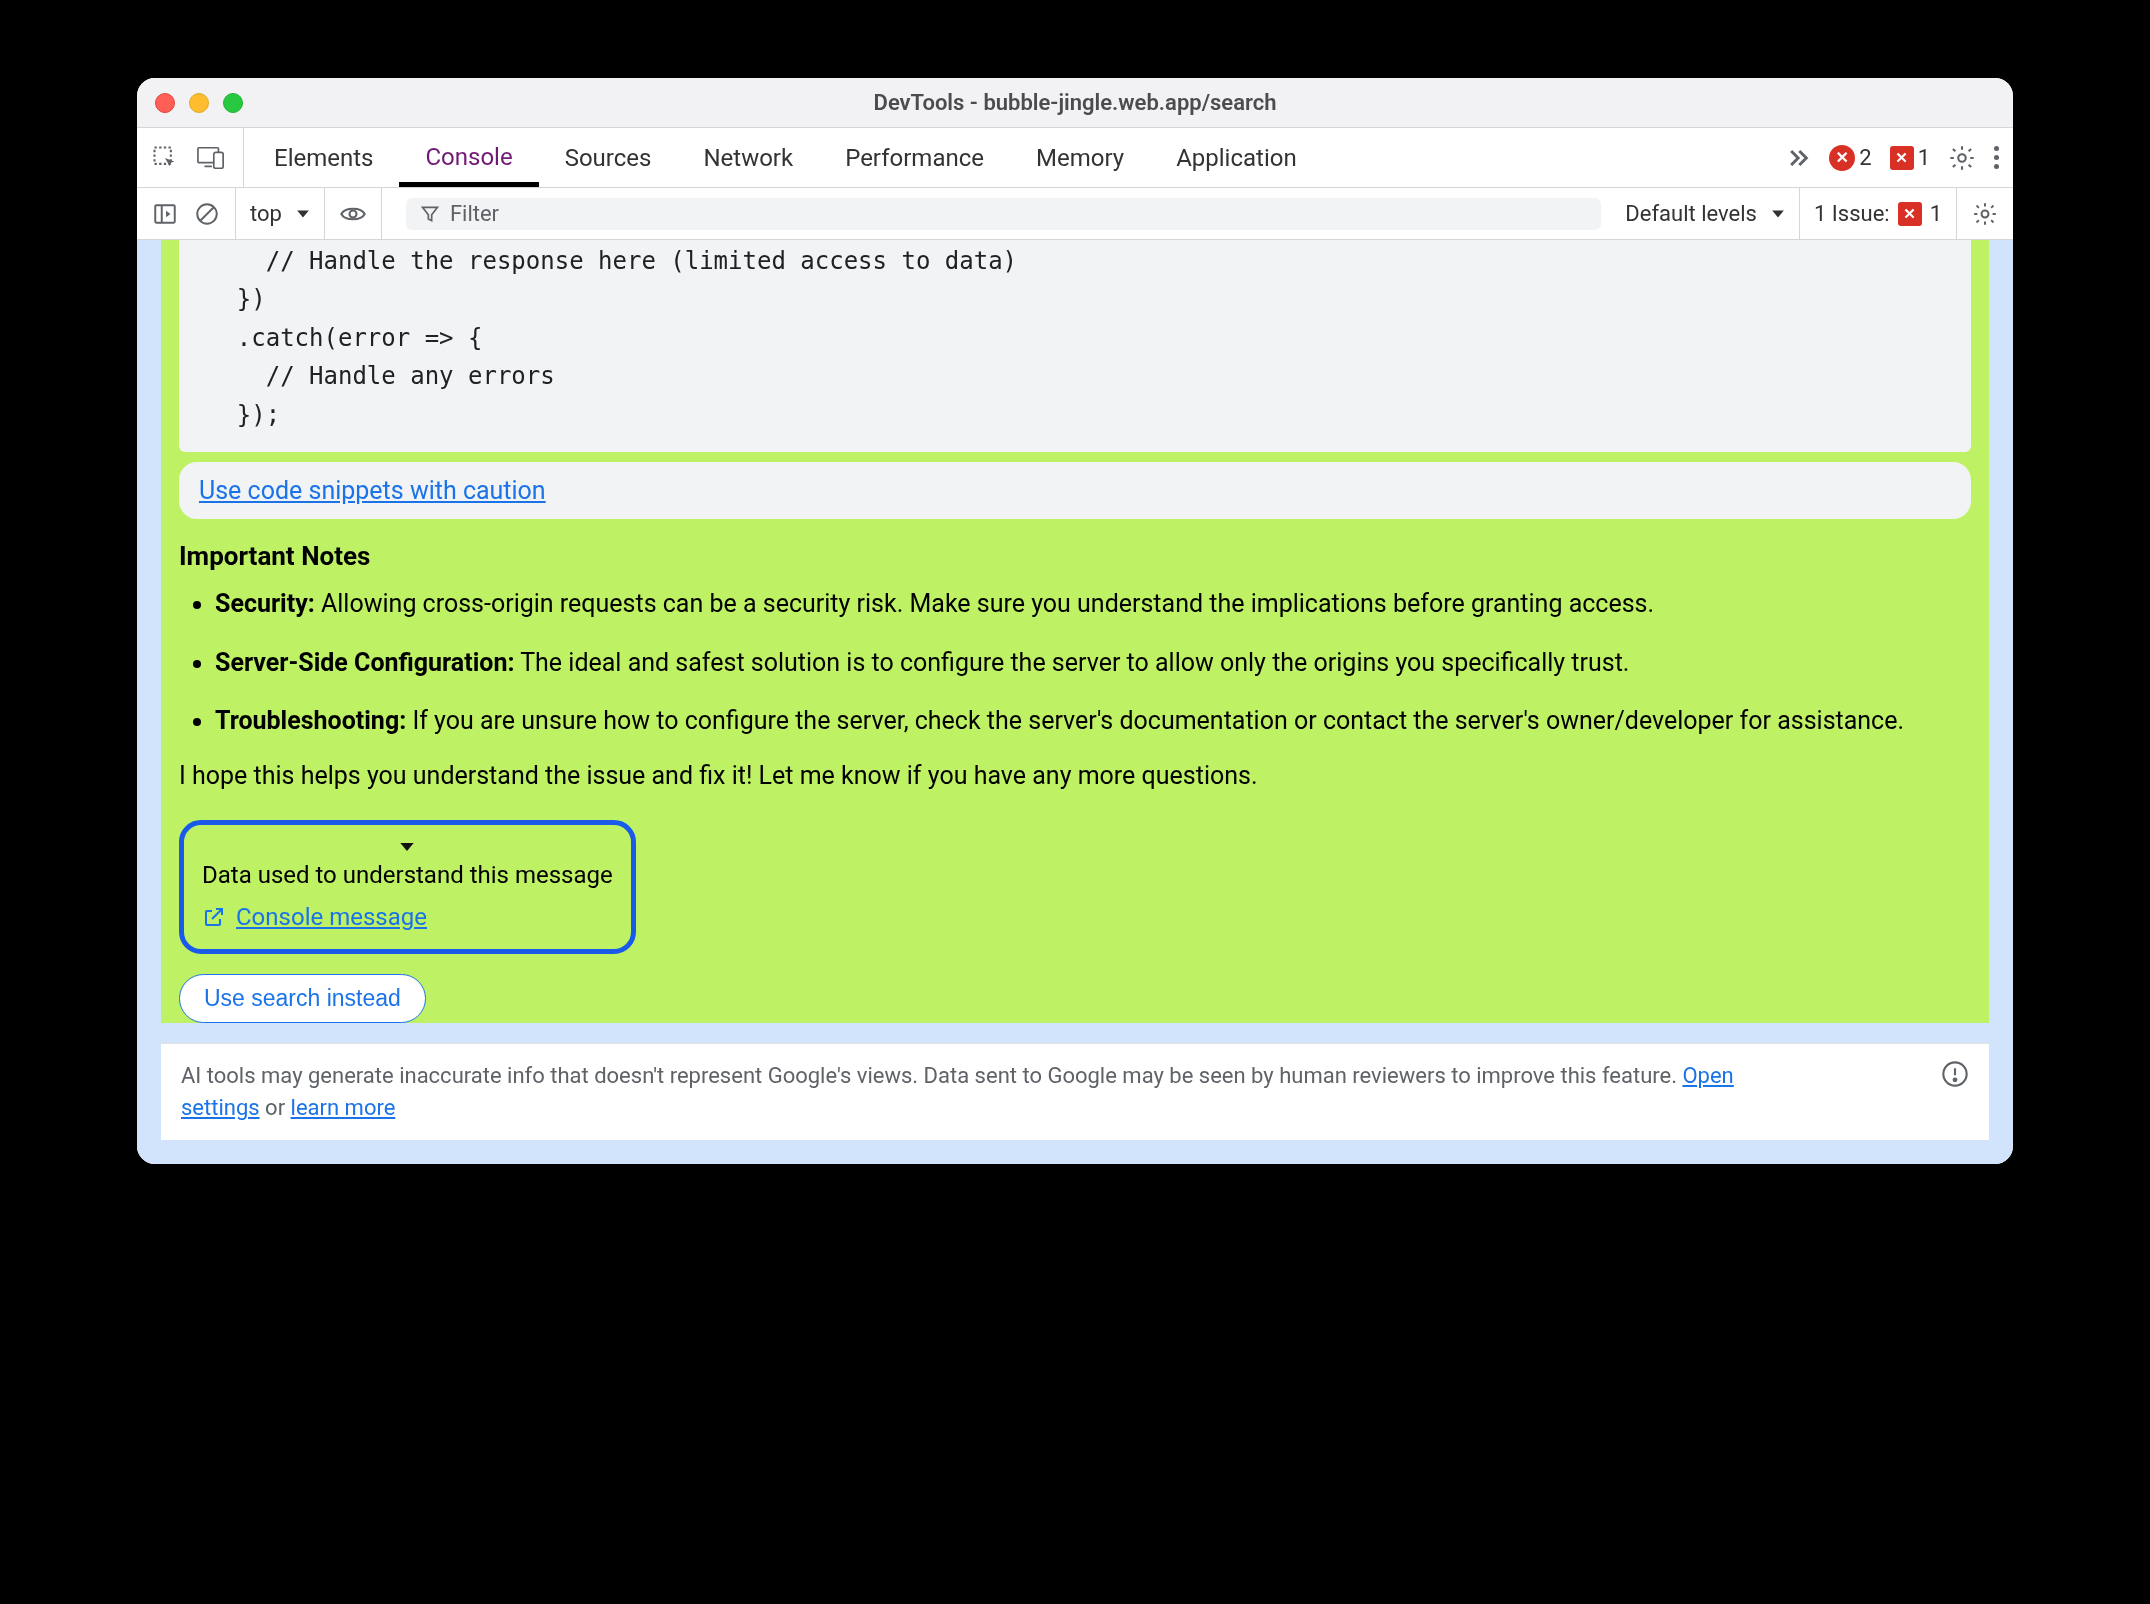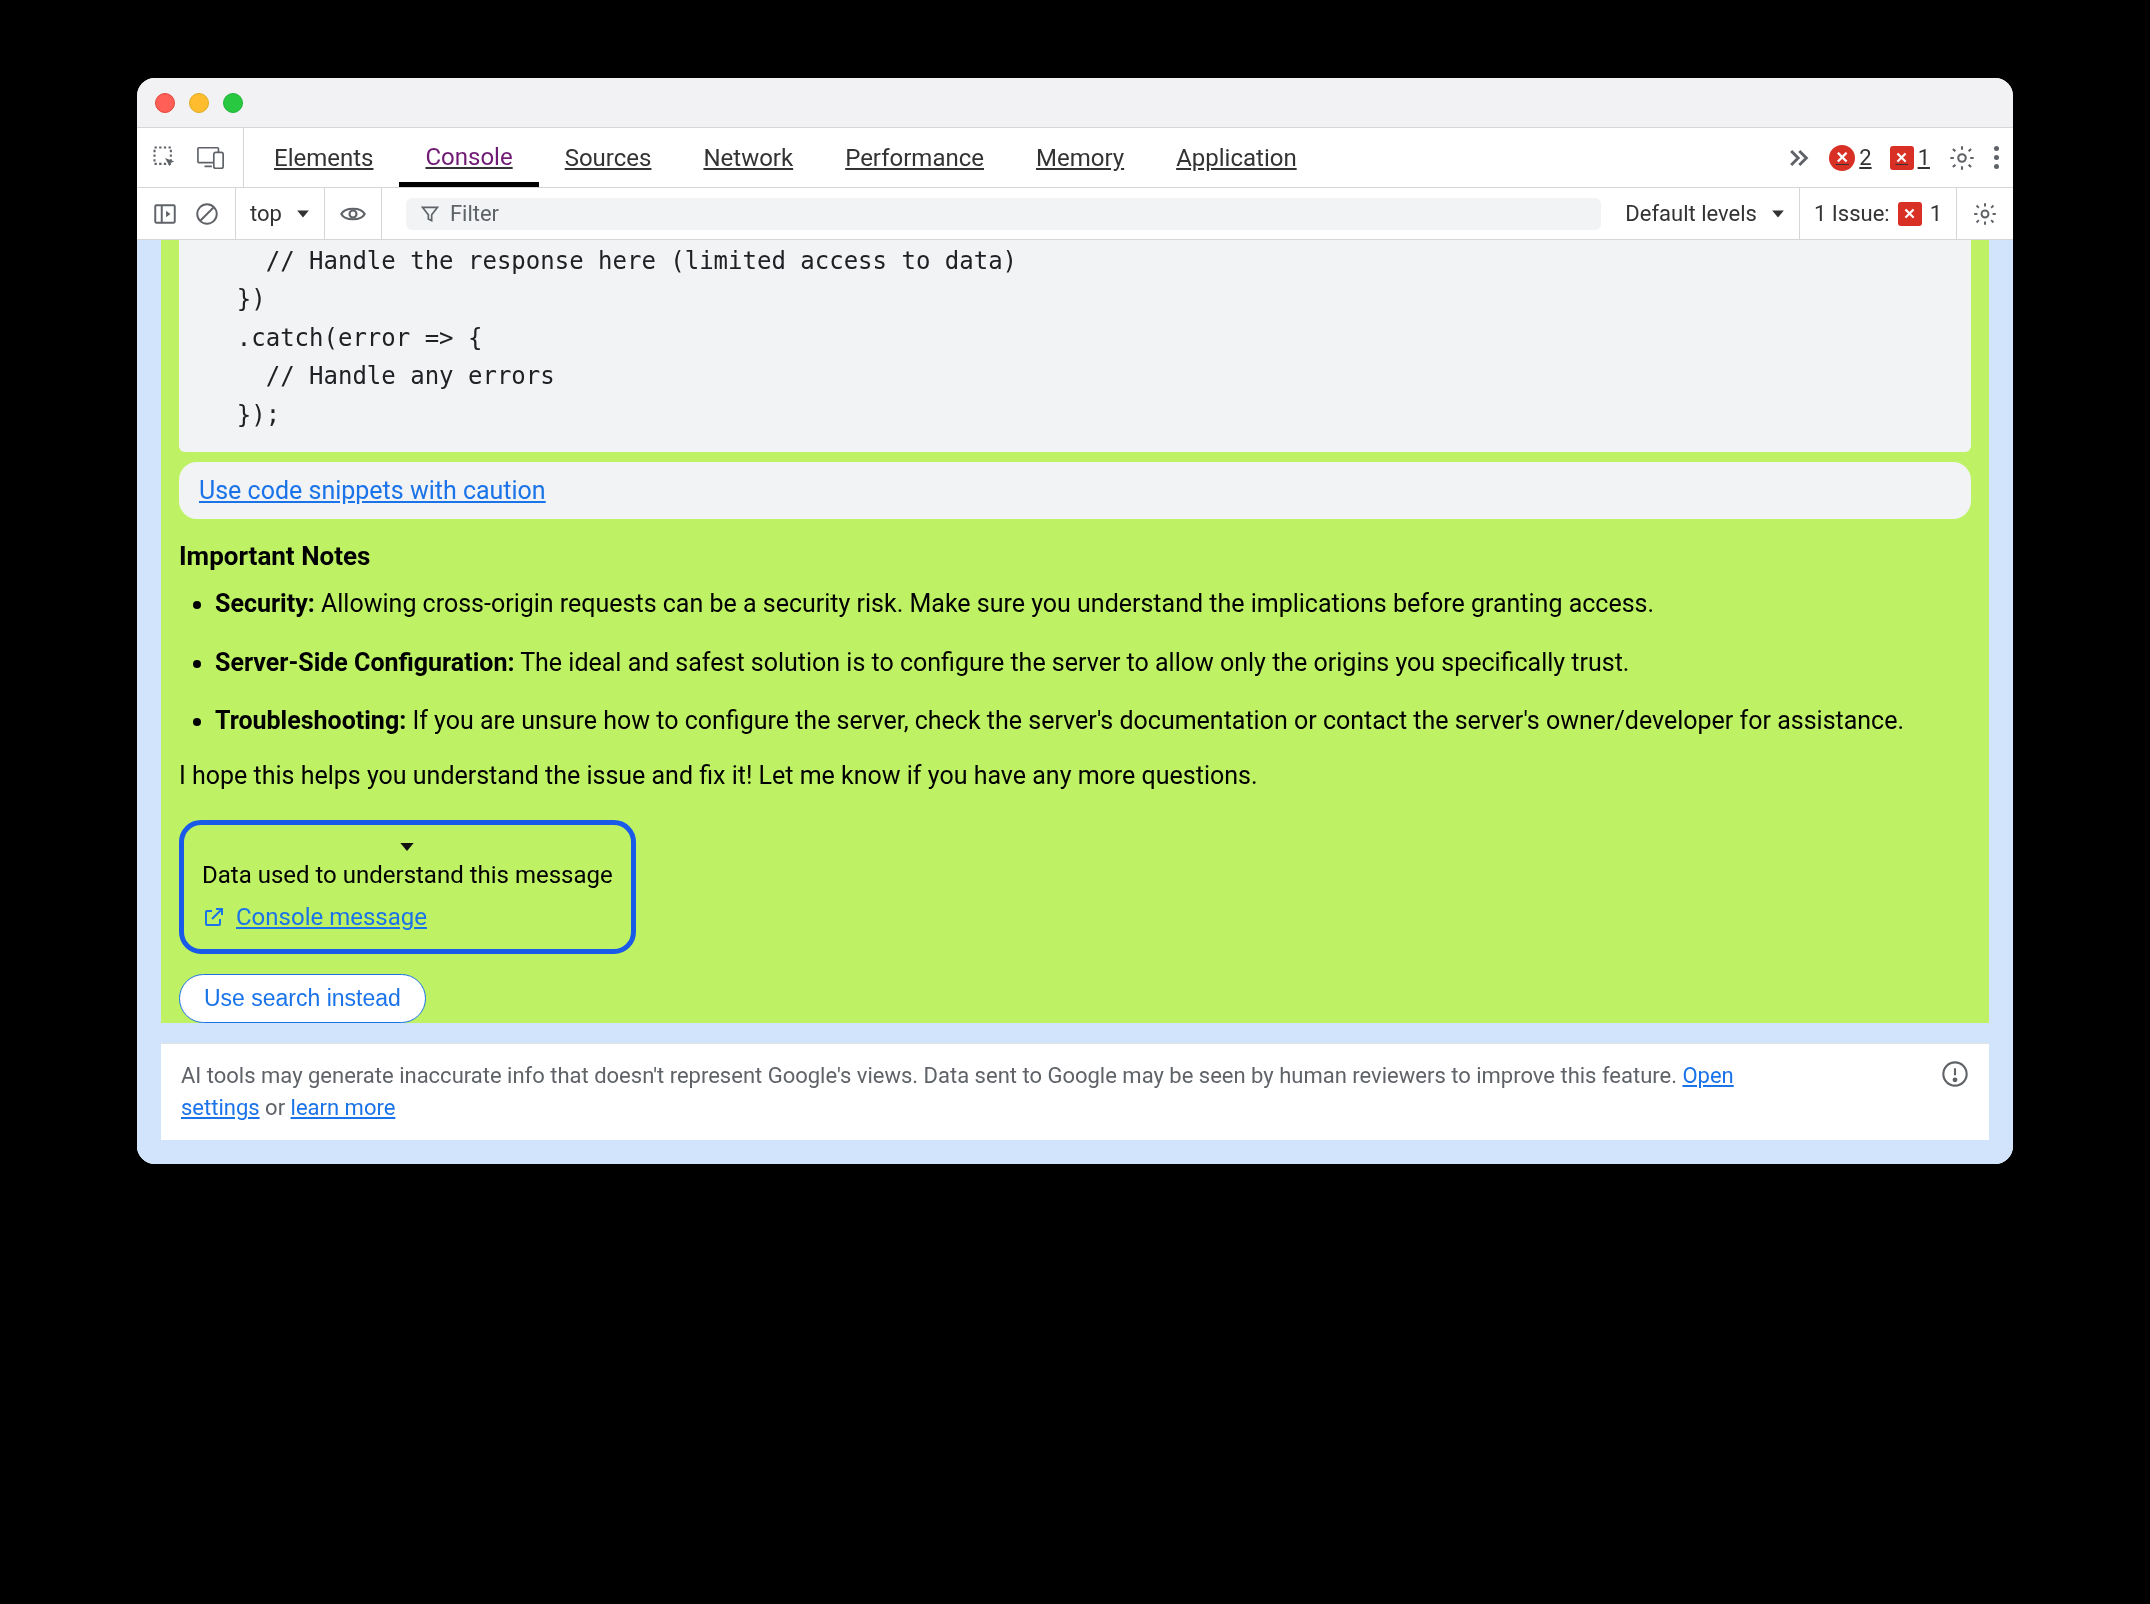--- a/index.html
+++ b/index.html
@@ -39,21 +39,20 @@
     font-size: 22px; font-weight: 600; color:#4c4c4e;
   }
   .toolbar {
     height: 60px;
     display:flex; align-items:center;
     border-bottom:1px solid #d6d6d8;
     padding: 0 14px;
     gap: 4px;
     font-size: 24px;
     color:#333;
-    text-decoration:underline;
   }
   .tb-left { display:flex; align-items:center; gap:18px; padding-right:18px; border-right:1px solid #d6d6d8; height:100%;}
   .tb-icon { width:28px; height:28px; color:#5f6368; display:flex;align-items:center;justify-content:center;}
   .tabs { display:flex; align-items:center; height:100%; gap:0px;}
   .tab { padding: 0 26px; height:100%; display:flex;align-items:center; color:#333; cursor:pointer;}
   .tab.active { color:#701a75; border-bottom:5px solid #000000; padding-top:4px;}
   .tb-right { margin-left:auto; display:flex; align-items:center; gap:18px;}
   .badge-group { display:flex; align-items:center; gap:4px; font-size:22px;}
   .circle-err { width:26px;height:26px;border-radius:50%;background:#d93025;display:flex;align-items:center;justify-content:center;color:#fff;font-size:16px;font-weight:bold;}
   .flag-issue { width:24px;height:24px;background:#d93025;display:inline-flex;align-items:center;justify-content:center;color:#fff;font-size:15px;font-weight:bold;border-radius:3px;}
@@ -139,20 +138,21 @@
 <body>
 
 <div class="window">
 
   <div class="titlebar">
     <div class="traffic">
       <div class="dot red"></div>
       <div class="dot yellow"></div>
       <div class="dot green"></div>
     </div>
+    <div class="titlebar-title">DevTools - bubble-jingle.web.app/search</div>
   </div>
 
   <div class="toolbar">
     <div class="tb-left">
       <div class="tb-icon">
         <svg width="28" height="28" viewBox="0 0 24 24" fill="none" stroke="currentColor" stroke-width="1.8">
             <rect x="3" y="3" width="14" height="14" stroke-dasharray="2 2"></rect>
             <path d="M12 12 l8 3 -3 1 -1 3 z" fill="currentColor" stroke="none"></path>
           </svg>
       </div>

